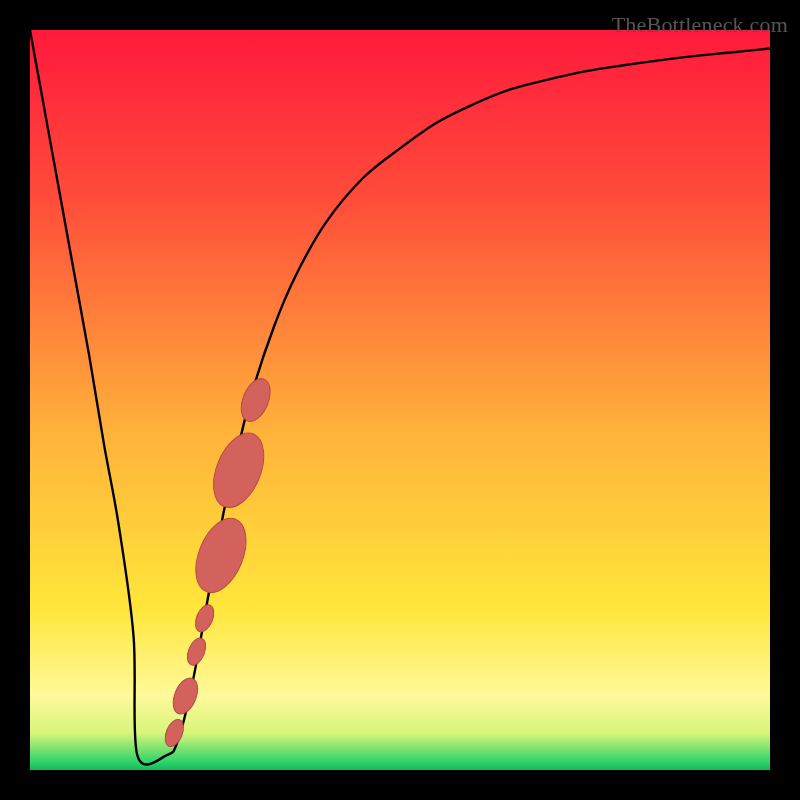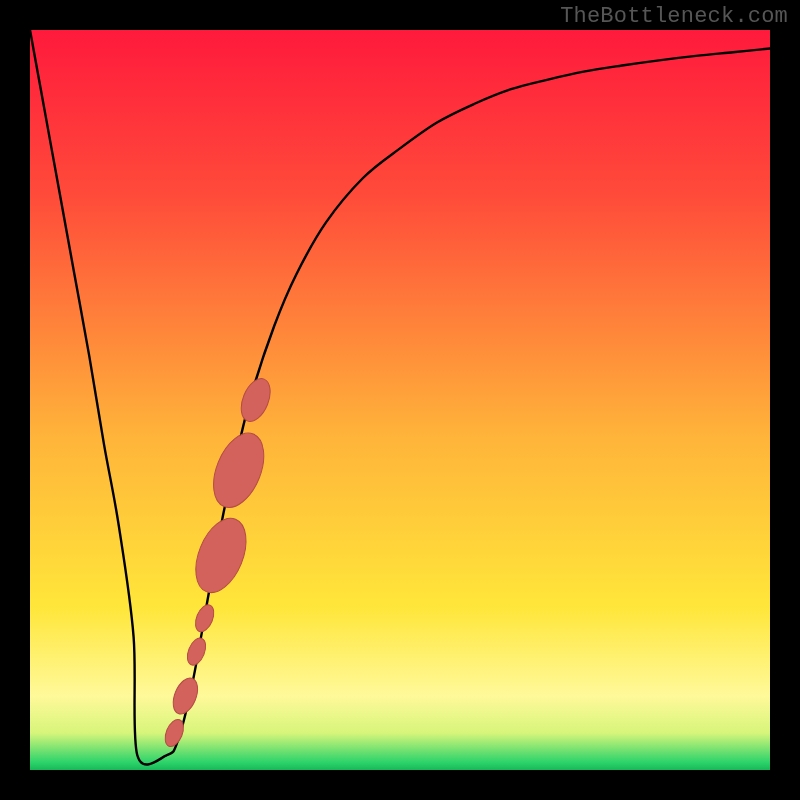--- a/index.html
+++ b/index.html
@@ -27,23 +27,23 @@
   .gradient {
     position: absolute;
     inset: 0;
   }
   .curve-svg {
     position: absolute;
     inset: 0;
   }
   .watermark {
     position: absolute;
-    top: 4px;
+    top: 12px;
     right: 12px;
-    font-family: Liberation Mono, monospace;
+    font-family: Liberation Serif, serif;
     font-size: 22px;
     color: #565656;
     letter-spacing: 0.2px;
     font-weight: 500;
   }
 </style>
 </head>
 <body>
 
 <div class="frame">

